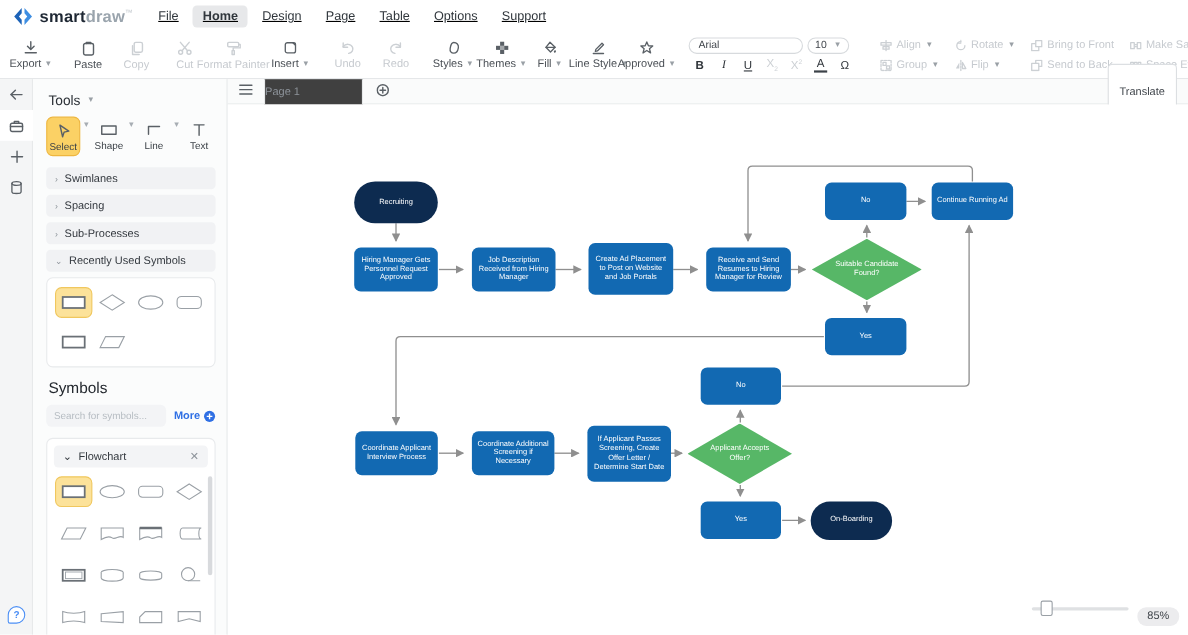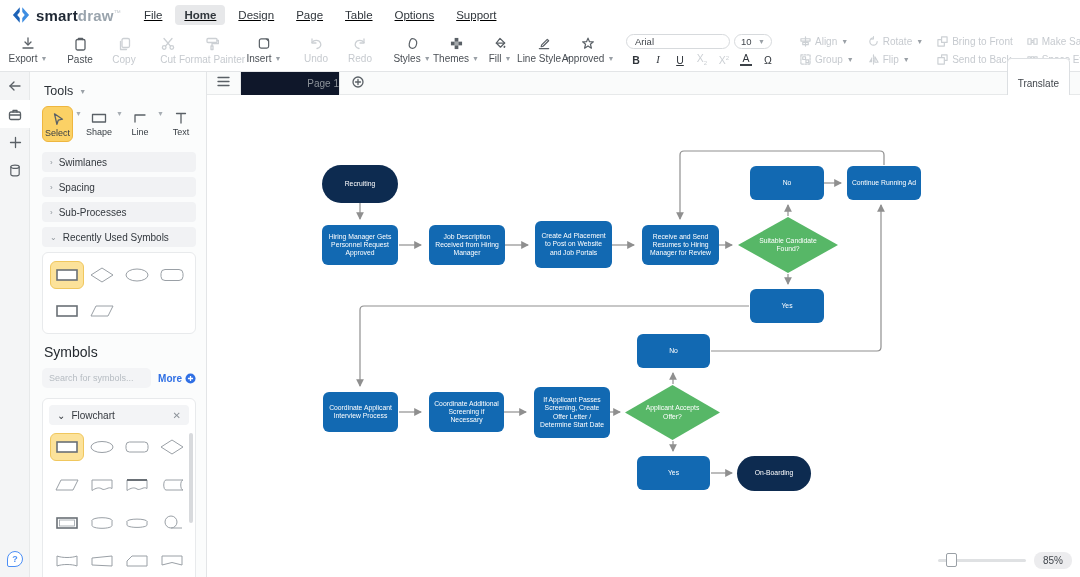--- a/index.html
+++ b/index.html
@@ -73,35 +73,35 @@
   .search-input::placeholder { color:#b6bcc2; }
   .more-link { font-size:10px; color:#2f6fe4; font-weight:bold; display:flex; align-items:center; gap:3px; cursor:pointer;justify-content:space-between; }
   .fc-card { position:relative; background:#fff; border:1px solid #e8eaec; border-radius:6px; padding:6px 6px; height:200px; overflow:hidden; }
   .fc-head { display:flex; align-items:center; gap:6px; background:#f3f4f6; border-radius:4px; height:20px; padding:0 8px; font-size:10px; color:#33383e; margin-bottom:8px; cursor:pointer; }
   .fc-close { margin-left:auto; color:#8d939a; font-size:10px; cursor:pointer; }
   .fc-scroll { position:absolute; right:2px; top:34px; width:4px; height:90px; border-radius:2px; background:#d8dadd; }
 
   
   #pagebar { position:absolute; left:207px; top:72px; width:873px; height:23px; background:#fafbfb; border-bottom:1px solid #e7e9ea; display:flex; align-items:center; }
   .pb-menu { padding:0 10px; color:#5a6066; font-size:12px; cursor:pointer; }
-  .pb-tab { width:100px; height:23px; background:#0f172a; border-left:1px solid #e7e9ea; border-right:1px solid #e7e9ea; display:flex; align-items:center; justify-content:flex-end; font-size:10px; color:#8d939a; cursor:pointer; }
+  .pb-tab { width:90px; height:23px; background:#404040; border-left:1px solid #e7e9ea; border-right:1px solid #e7e9ea; display:flex; align-items:center; justify-content:flex-start; font-size:10px; color:#8d939a; cursor:pointer; }
   .pb-add { padding:0 12px; color:#6a7076; font-size:11px; cursor:pointer; }
   .translate-btn { margin-left:auto; margin-right:10px; background:#fff; border:1px solid #dcdfe2; border-radius:4px; font-size:10px; color:#41464c; padding:19px 10px; cursor:pointer; font-family:"Liberation Sans",sans-serif; }
 
   
   #canvas { position:absolute; left:207px; top:95px; width:873px; height:482px; background:#fff; }
   #edges { position:absolute; left:0; top:0; }
   .node { position:absolute; background:#1269b2; border-radius:6px; color:#fff; display:flex; align-items:center; justify-content:center; text-align:center; font-size:6.8px; line-height:1.18; padding:2px 4px; cursor:pointer; }
   .node.dark { background:#0d2b50; border-radius:19px; }
   .node.diamond { background:transparent; padding:0; }
   .diamond-bg { position:absolute; inset:0; background:#57b767; clip-path:polygon(50% 0,100% 50%,50% 100%,0 50%); }
   .diamond-lbl { position:relative; z-index:1; }
 
   
-  #zoomctl { position:absolute; right:8px; bottom:8px; display:flex; align-items:center; gap:8px;margin-top:44px; }
+  #zoomctl { position:absolute; right:8px; bottom:8px; display:flex; align-items:flex-start; gap:8px;margin-top:44px; }
   .zoom-track { position:relative; width:88px; height:3px; background:#ddune; background:#dfe1e3; border-radius:2px; }
   .zoom-handle { position:absolute; left:8px; top:-6px; width:11px; height:14px; background:#fff; border:1px solid #9aa0a6; border-radius:2px; cursor:pointer; }
   .zoom-badge { background:#ececee; border-radius:8px; font-size:10px; color:#41464c; padding:3px 9px; }
   svg.ic { stroke:#5a6066; fill:none; stroke-width:1.3; stroke-linecap:round; stroke-linejoin:round; }
   .dis svg.ic { stroke:#ccd0d4; }
   .arr-item svg.ic { stroke:#ccd0d4; }
   svg.shp { stroke:#9aa0a6; fill:#fff; stroke-width:1; }
 </style>
 </head>
 <body>

